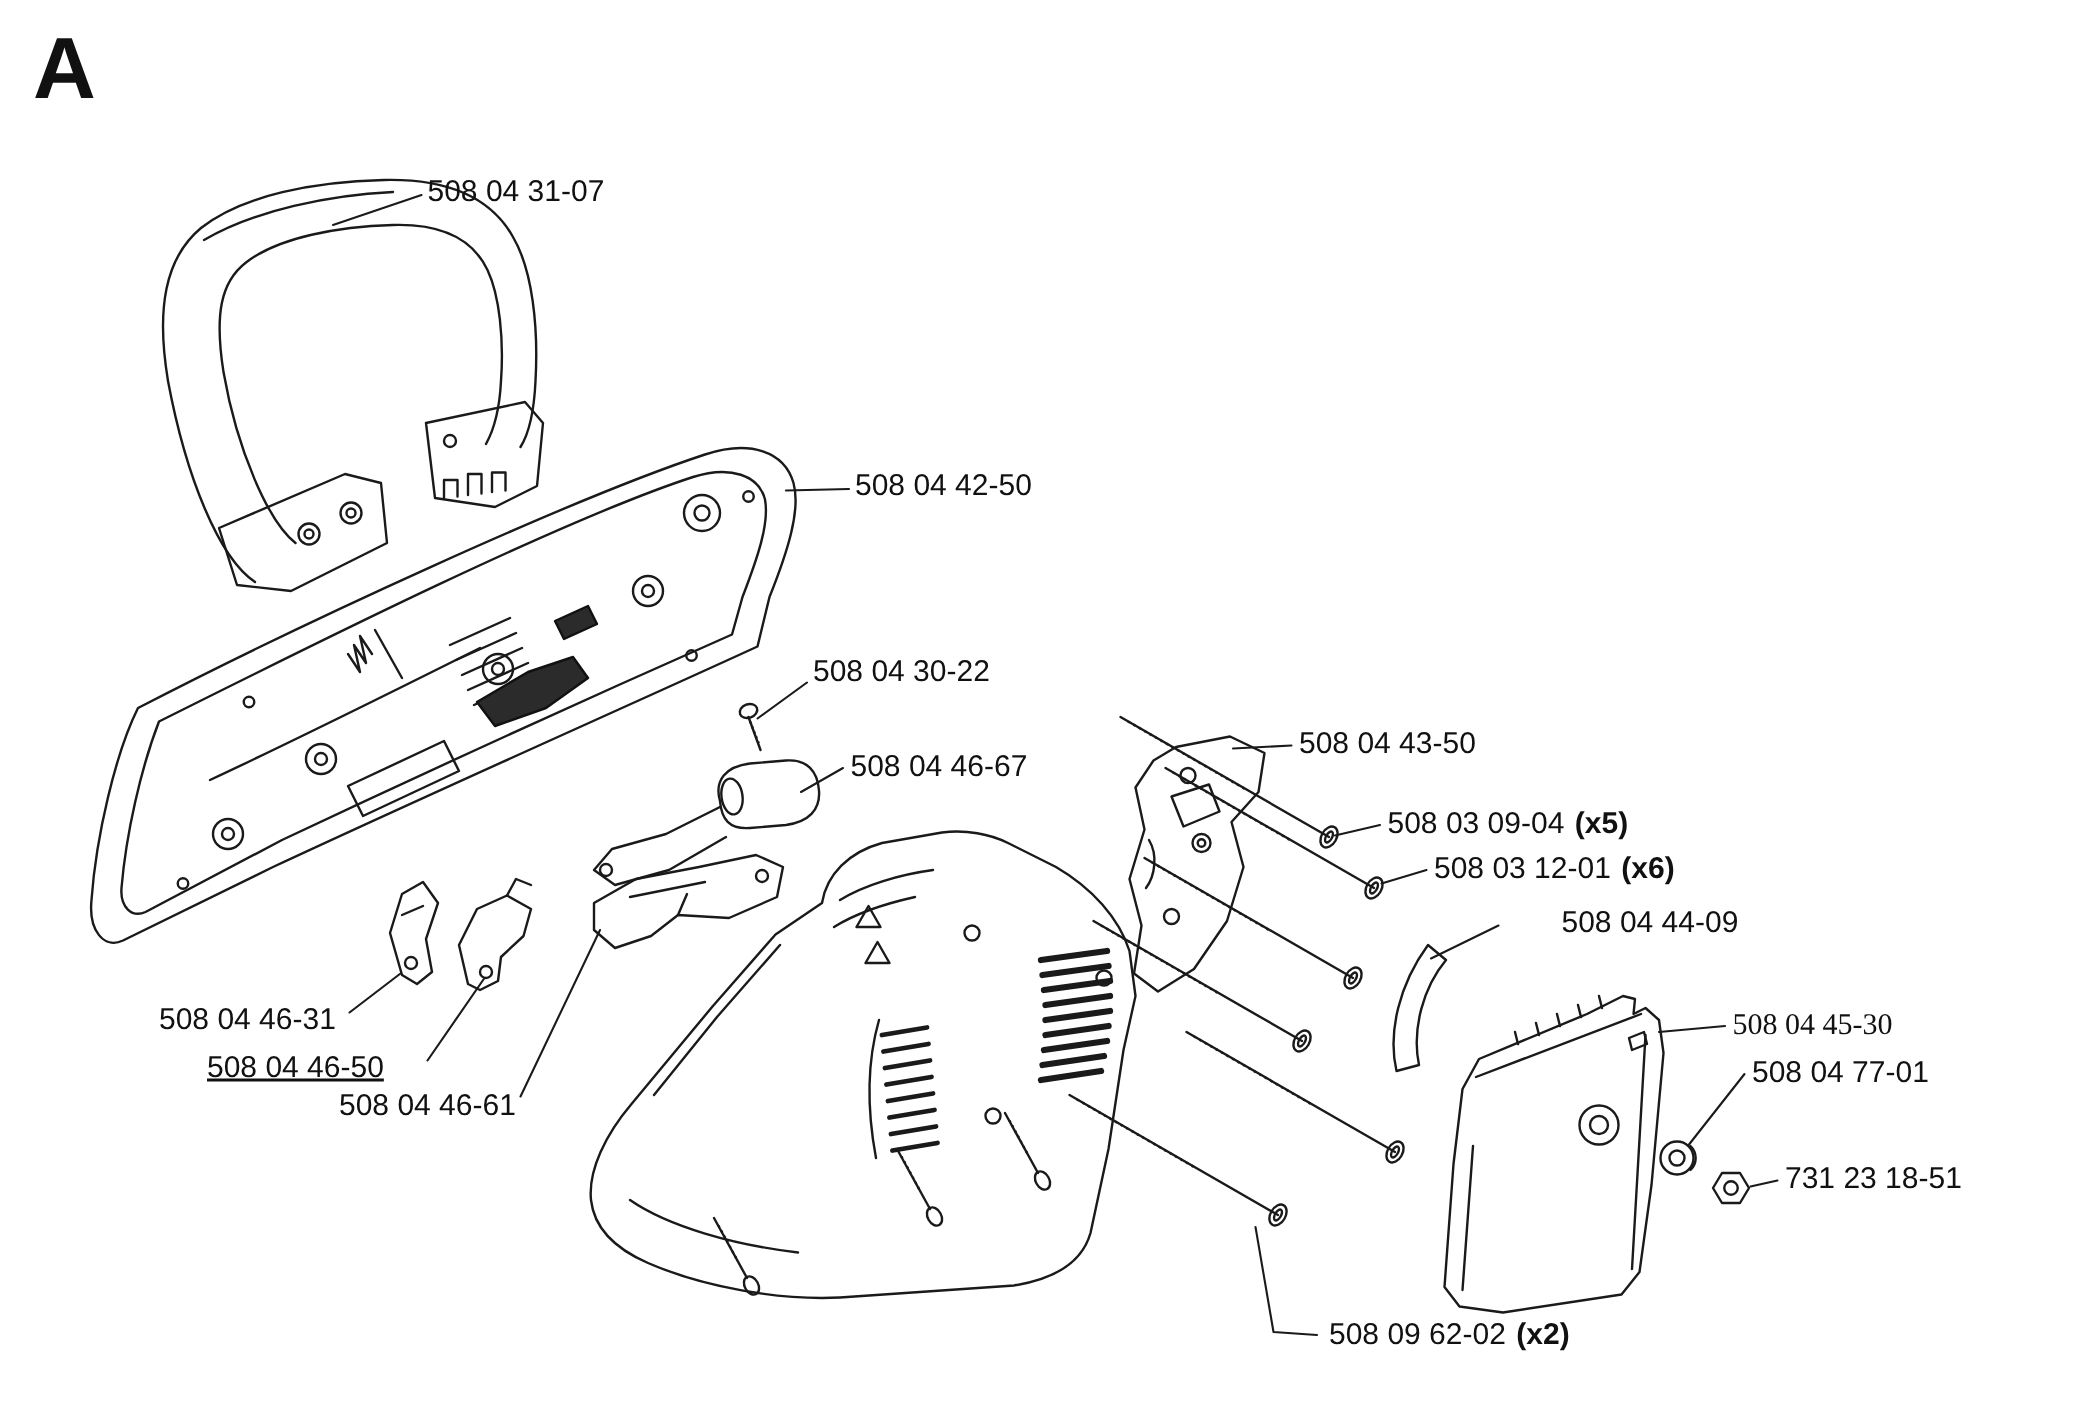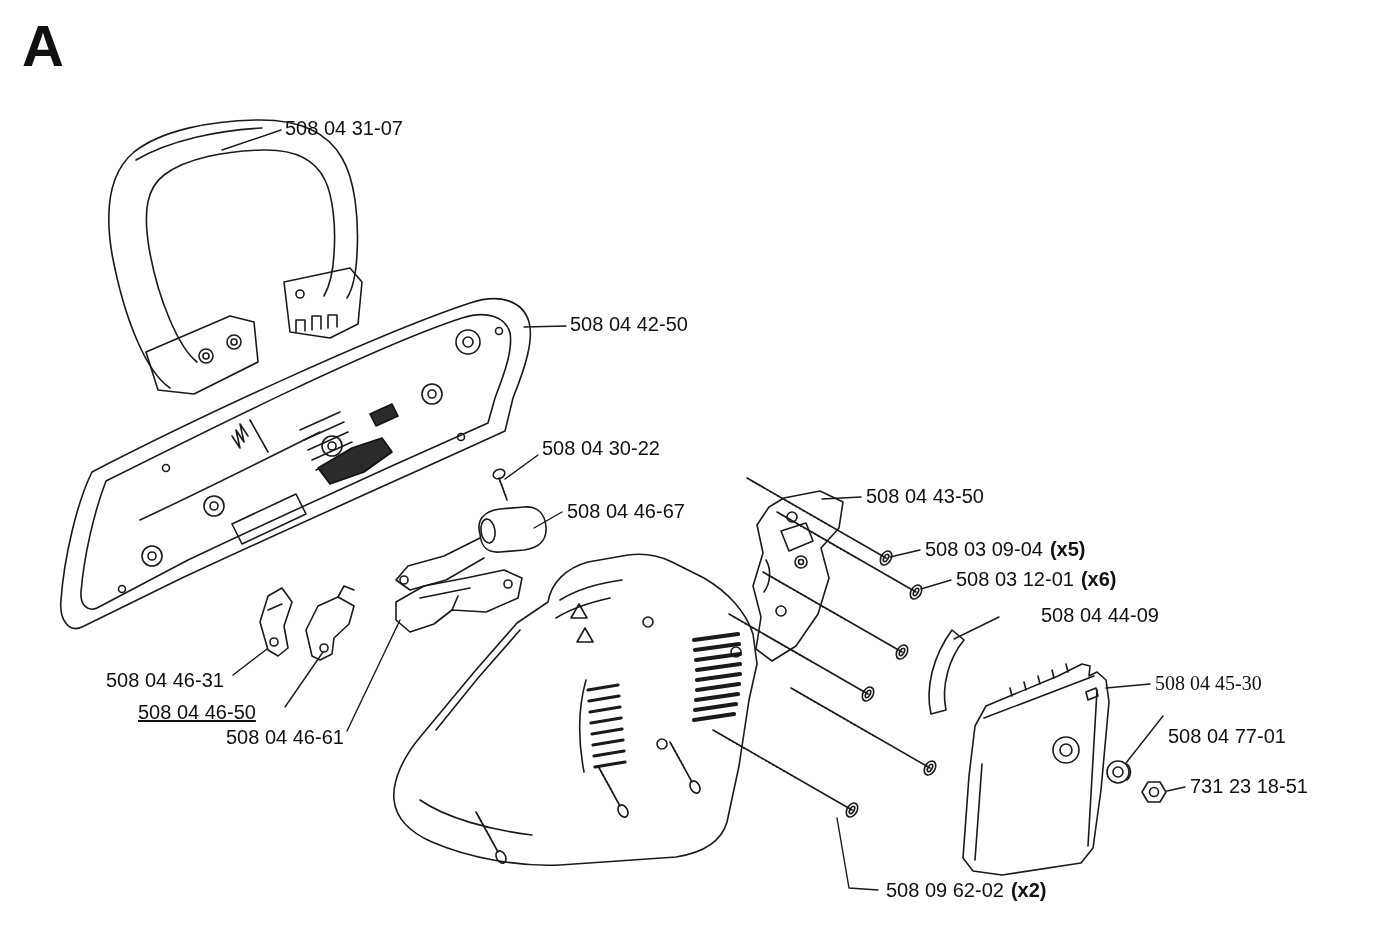--- a/index.html
+++ b/index.html
@@ -285,21 +285,21 @@
   </div>
   <div class="part-label" style="left:956px; top:567px;">
     <span>508 03 12-01</span><span class="qty">(x6)</span>
   </div>
   <div class="part-label" style="left:1004px; top:603px;margin-left:37px;">
     <span>508 04 44-09</span><span class="qty"></span>
   </div>
   <div class="part-label" style="left:1155px; top:671px;font-family:Liberation Serif, serif;">
     <span>508 04 45-30</span><span class="qty"></span>
   </div>
-  <div class="part-label" style="left:1168px; top:724px;">
+  <div class="part-label" style="left:1168px; top:703px;">
     <span>508 04 77-01</span><span class="qty"></span>
   </div>
   <div class="part-label" style="left:1190px; top:774px;">
     <span>731 23 18-51</span><span class="qty"></span>
   </div>
   <div class="part-label" style="left:84px; top:668px;margin-left:22px;">
     <span>508 04 46-31</span><span class="qty"></span>
   </div>
   <div class="part-label" style="left:138px; top:700px;text-decoration:underline;">
     <span>508 04 46-50</span><span class="qty"></span>

